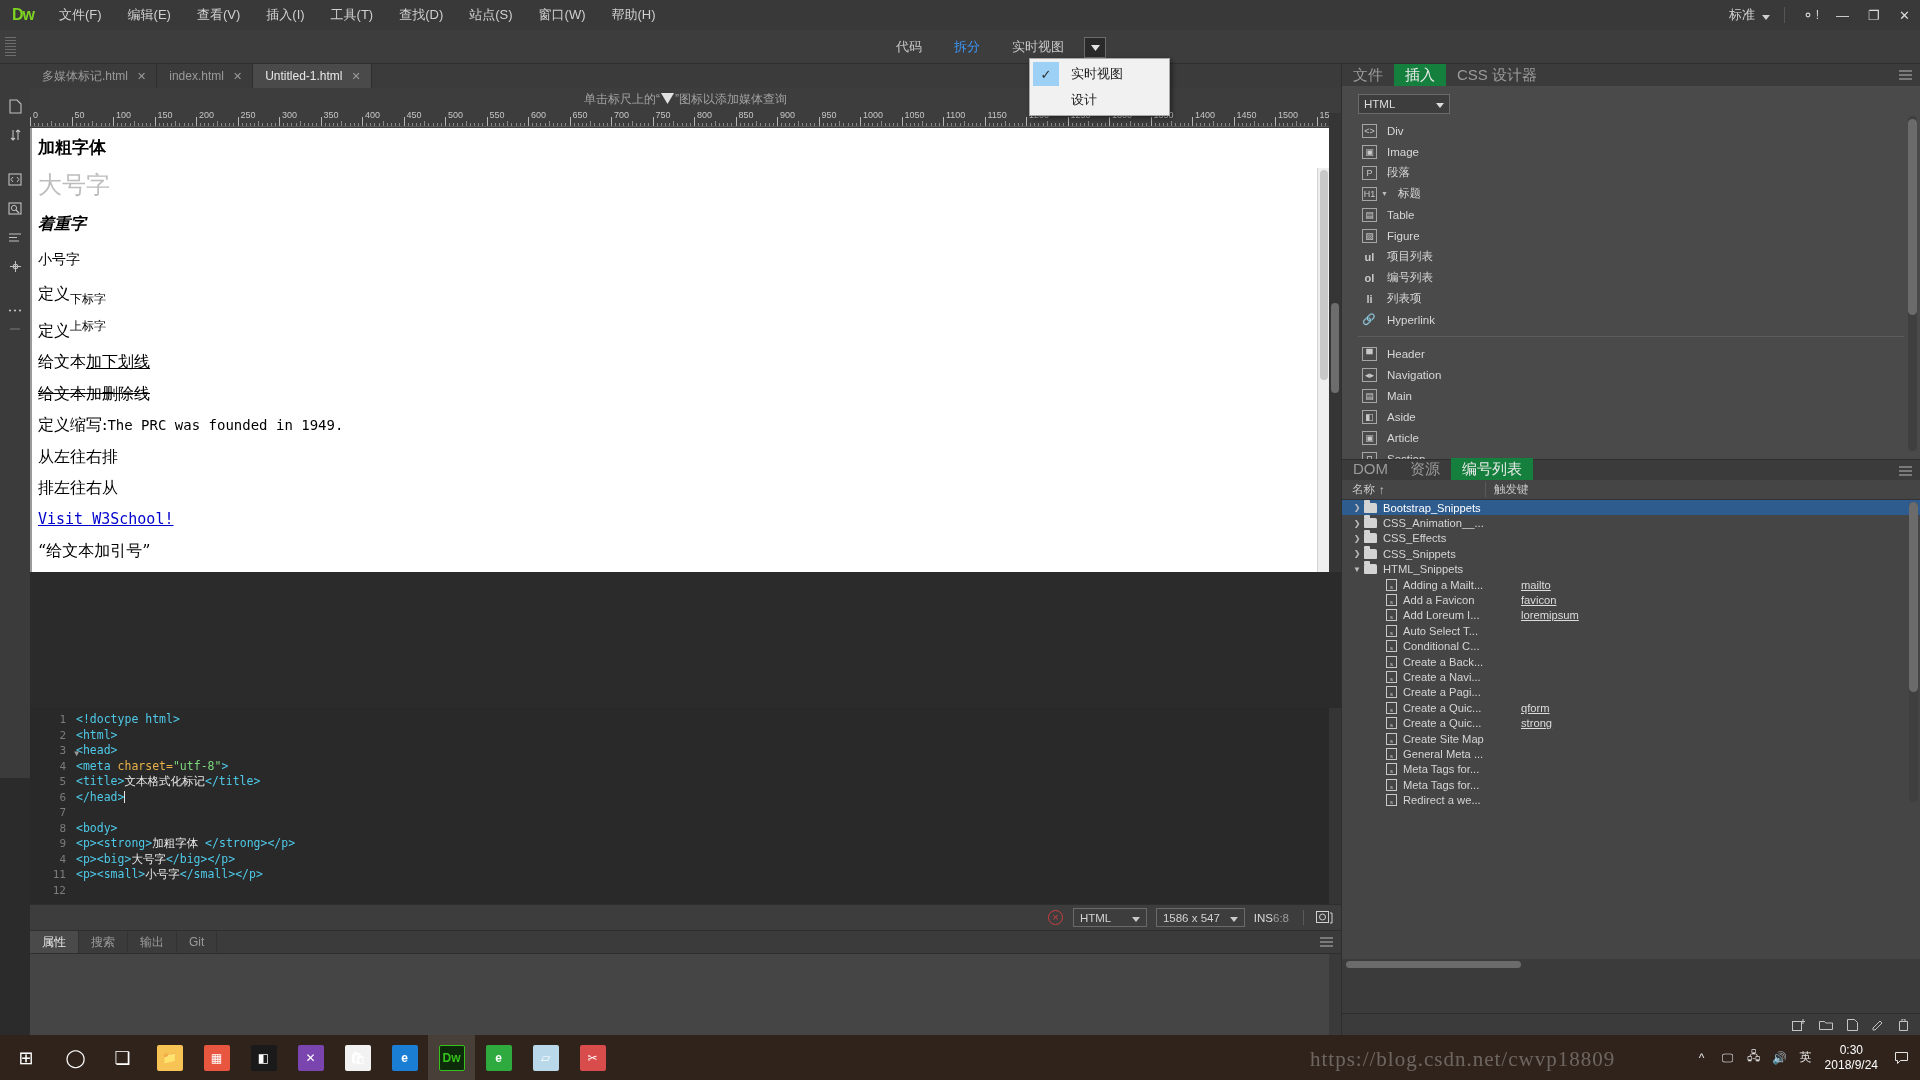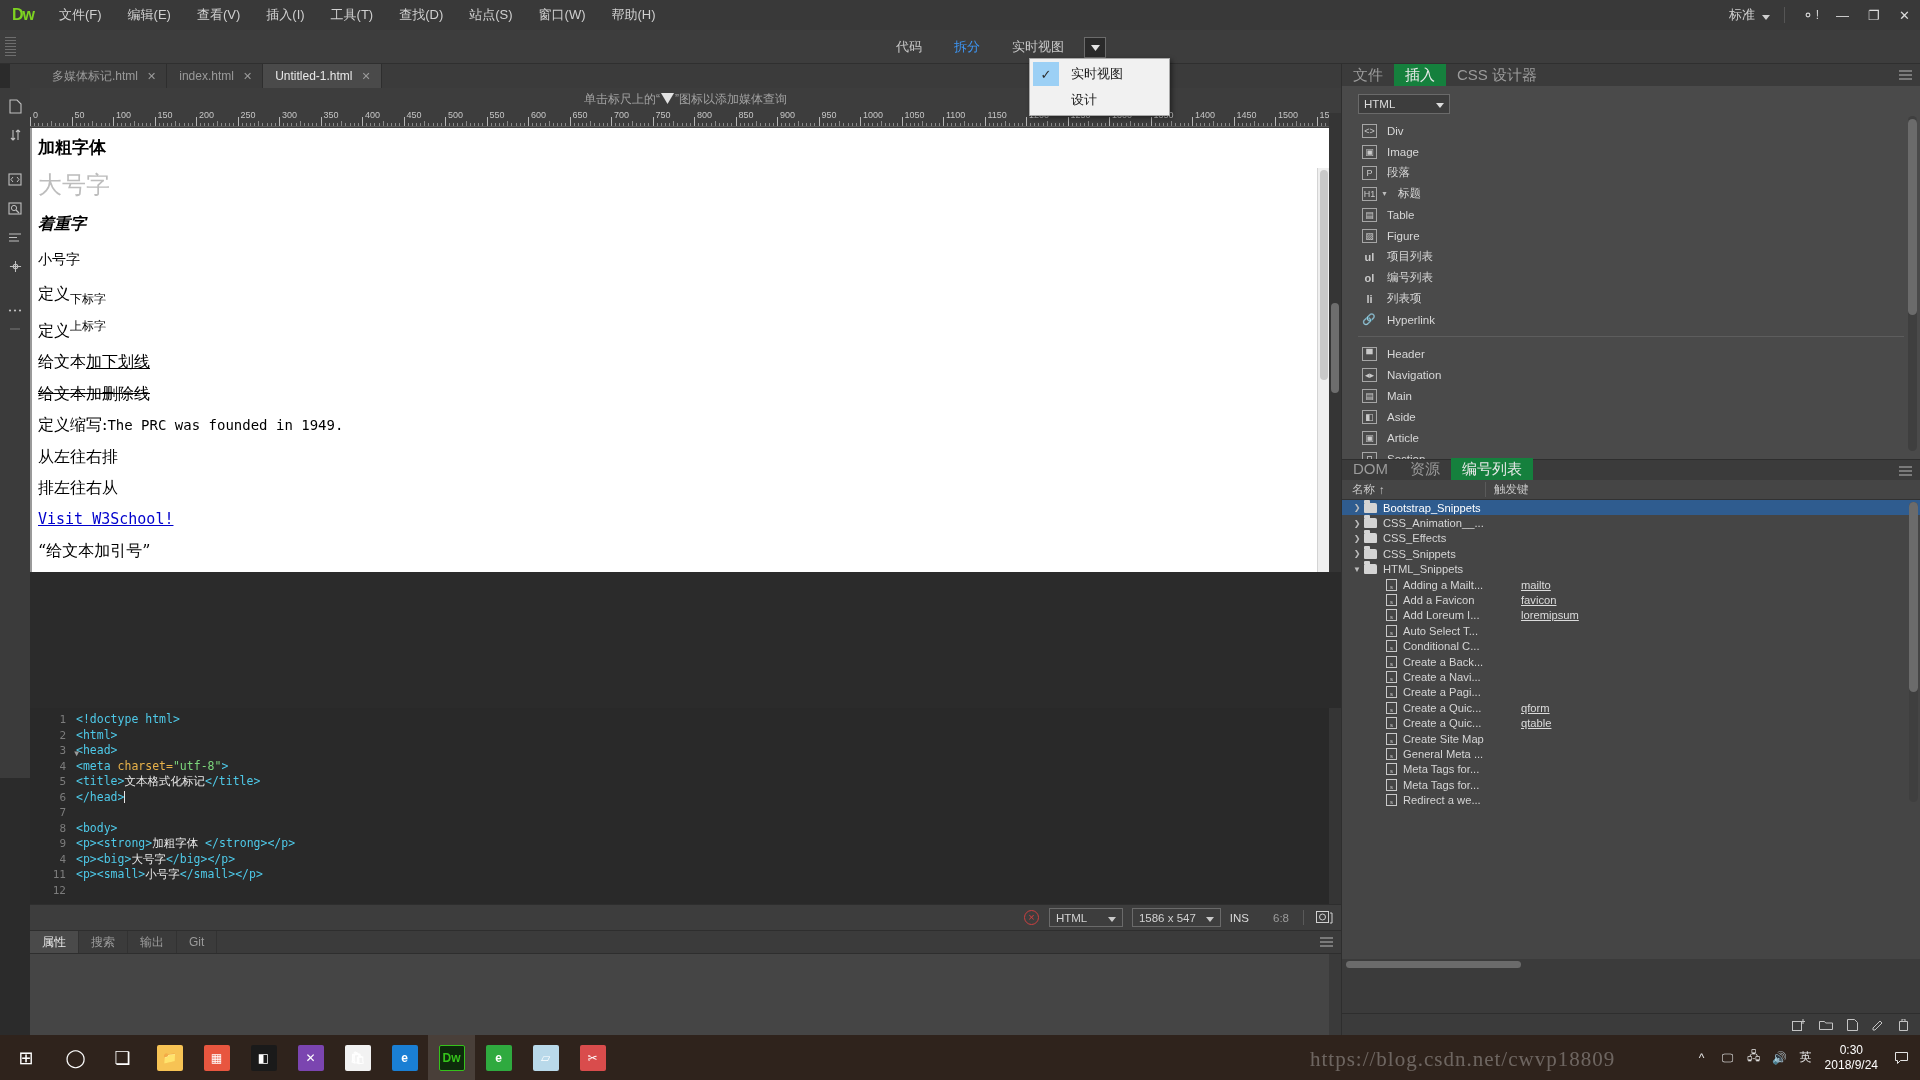--- a/index.html
+++ b/index.html
@@ -84,21 +84,21 @@
   .vd-check {
     width: 26px; height: 24px; margin-left: 3px; display: flex;
     align-items: center; justify-content: center; font-size: 13px;
     color: #2b2b2b;
   }
   .vd-item.checked .vd-check { background: #9cd0f5; }
   .vd-label { margin-left: 12px; }
 
   
   .doctabs {
-    position: absolute; left: 10px; top: 64px; width: 1341px; height: 24px;
+    position: absolute; left: 0; top: 64px; width: 1341px; height: 24px;
     background: #3b3b3b; display: flex; align-items: flex-end;
   }
   .doctab {
     height: 24px; display: flex; align-items: center; gap: 9px;
     padding: 0 10px 0 12px; font-size: 12px; color: #9b9b9b;
     border-right: 1px solid #2e2e2e; background: #3b3b3b;
   }
   .doctab:first-child { margin-left: 30px; }
   .doctab.active { background: #4a4a4a; color: #e8e8e8; }
   .doctab .x { font-size: 11px; color: #9b9b9b; }
@@ -228,21 +228,21 @@
     color: #cc4040; font-size: 11px; display: flex; align-items: center;
     justify-content: center; margin-right: 10px; line-height:1;
   }
   .sb-sel {
     border: 1px solid #6a6a6a; height: 19px; min-width: 74px; padding: 0 6px;
     display: flex; align-items: center; justify-content: space-between; gap: 10px;
     font-size: 11.5px; color: #d2d2d2; margin-right: 9px; background: #3d3d3d;
   }
   .sb-ins {
     font-size: 11.5px; color: #dadada; 
-    margin-right: 24px;
+    margin-right: 0;
   }
   .sb-pos { font-size: 11.5px; color: #9c9c9c; margin-right: 14px; }
   .sb-vsep { width:1px; height:15px; background:#5a5a5a; margin-right:12px; }
   .sb-icon { color:#d2d2d2; display:flex; align-items:center; margin-right: 8px; }
 
   
   .botpanel {
     position: absolute; left: 30px; top: 930px; width: 1311px; height: 105px;
     background: #3b3b3b; border-top: 1px solid #2e2e2e;
   }
@@ -1220,21 +1220,21 @@
           <div class="snip-row" style="padding-left:26px">
               <span class="snip-arrow"></span>
             <span class="snip-file">s</span>
               <span class="snip-name">Create a Quic...</span>
               <span class="snip-trigger">qform</span>
             </div>
           <div class="snip-row" style="padding-left:26px">
               <span class="snip-arrow"></span>
             <span class="snip-file">s</span>
               <span class="snip-name">Create a Quic...</span>
-              <span class="snip-trigger">qtable</span>
+              <span class="snip-trigger">strong</span>
             </div>
           <div class="snip-row" style="padding-left:26px">
               <span class="snip-arrow"></span>
             <span class="snip-file">s</span>
               <span class="snip-name">Create Site Map</span>
 
             </div>
           <div class="snip-row" style="padding-left:26px">
               <span class="snip-arrow"></span>
             <span class="snip-file">s</span>

